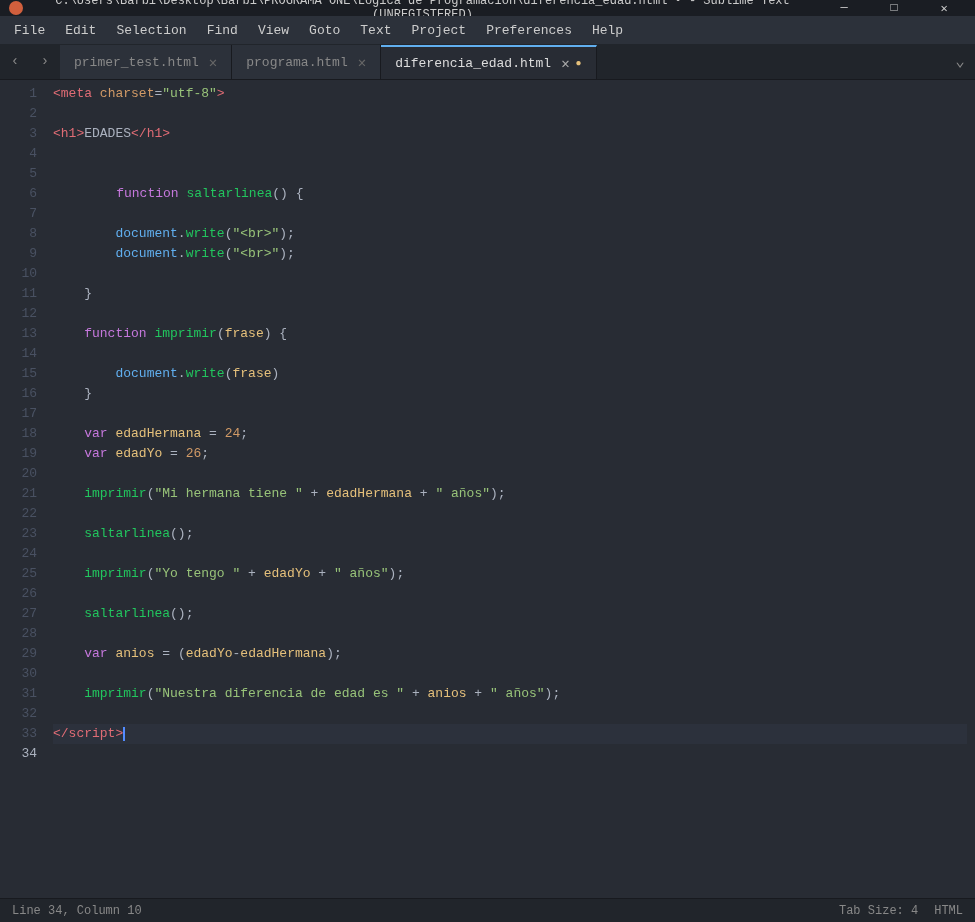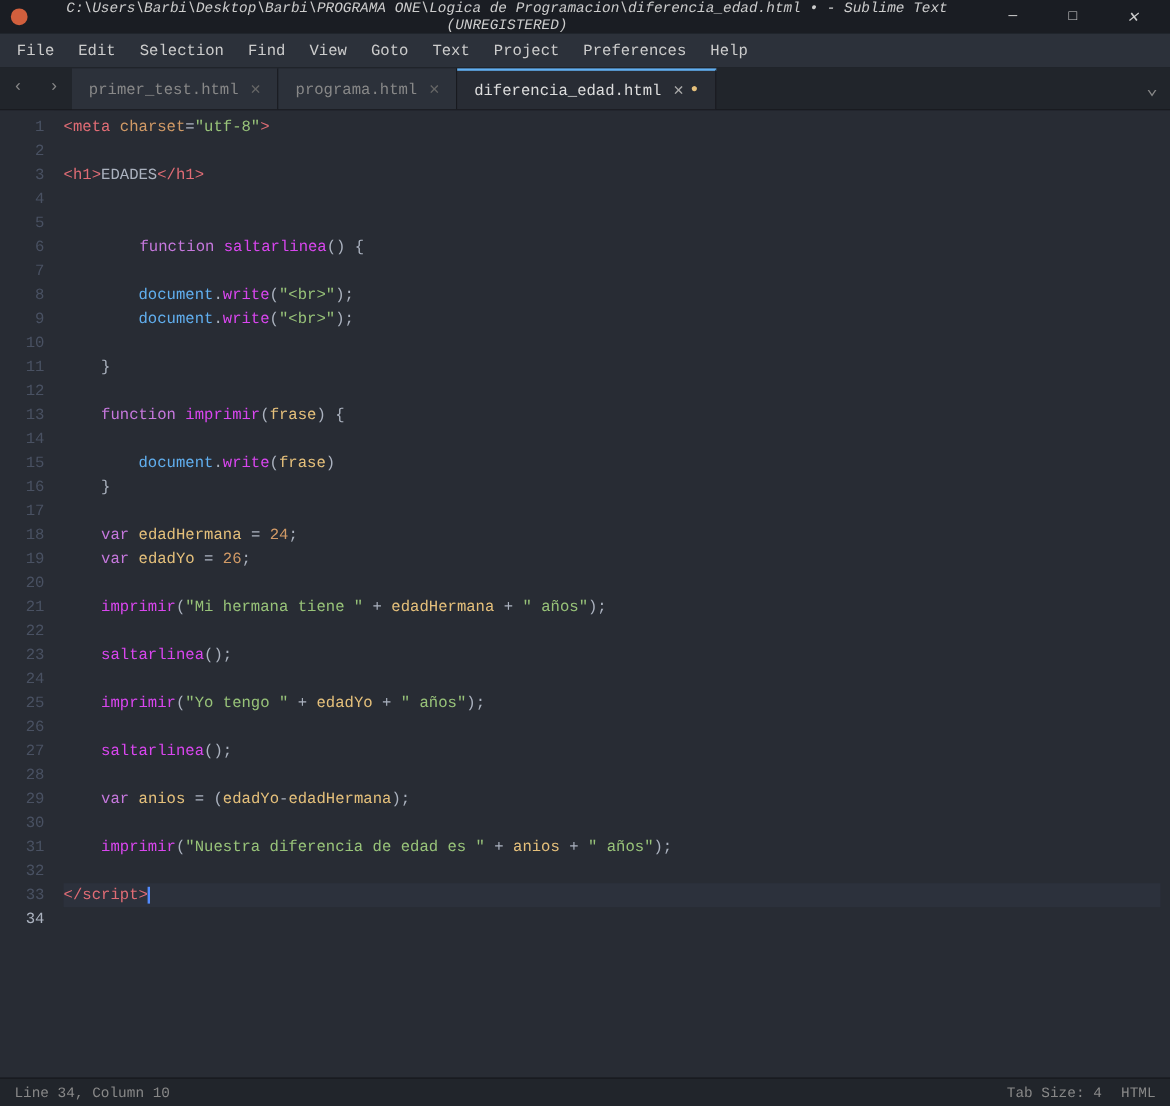--- a/index.html
+++ b/index.html
@@ -10,27 +10,26 @@
       width: 975px;
       height: 922px;
       overflow: hidden;
       display: flex;
       flex-direction: column;
     }
 
     
     #title-bar {
       background: #1a1d23;
-      height: 28px;
+      height: 16px;
       display: flex;
       align-items: center;
       padding: 0 8px;
       gap: 8px;
       user-select: none;
-      font-style: italic;
     }
     #title-bar-icon {
       width: 16px;
       height: 16px;
       display: flex;
       align-items: center;
       justify-content: center;
     }
     #title-bar-text {
       flex: 1;
@@ -171,21 +170,21 @@
     }
     .code-line.current-line {
       background: #2c313c;
     }
 
     
     .tag { color: #e06c75; }
     .attr { color: #d19a66; }
     .string { color: #98c379; }
     .keyword { color: #c678dd; }
-    .func-name { color: #d946ef; }
+    .func-name { color: #22c55e; }
     .param { color: #e5c07b; }
     .punctuation { color: #abb2bf; }
     .var-kw { color: #c678dd; }
     .var-name { color: #e5c07b; }
     .number { color: #d19a66; }
     .method { color: #61afef; }
     .text-content { color: #abb2bf; }
     .op { color: #abb2bf; }
 
     

